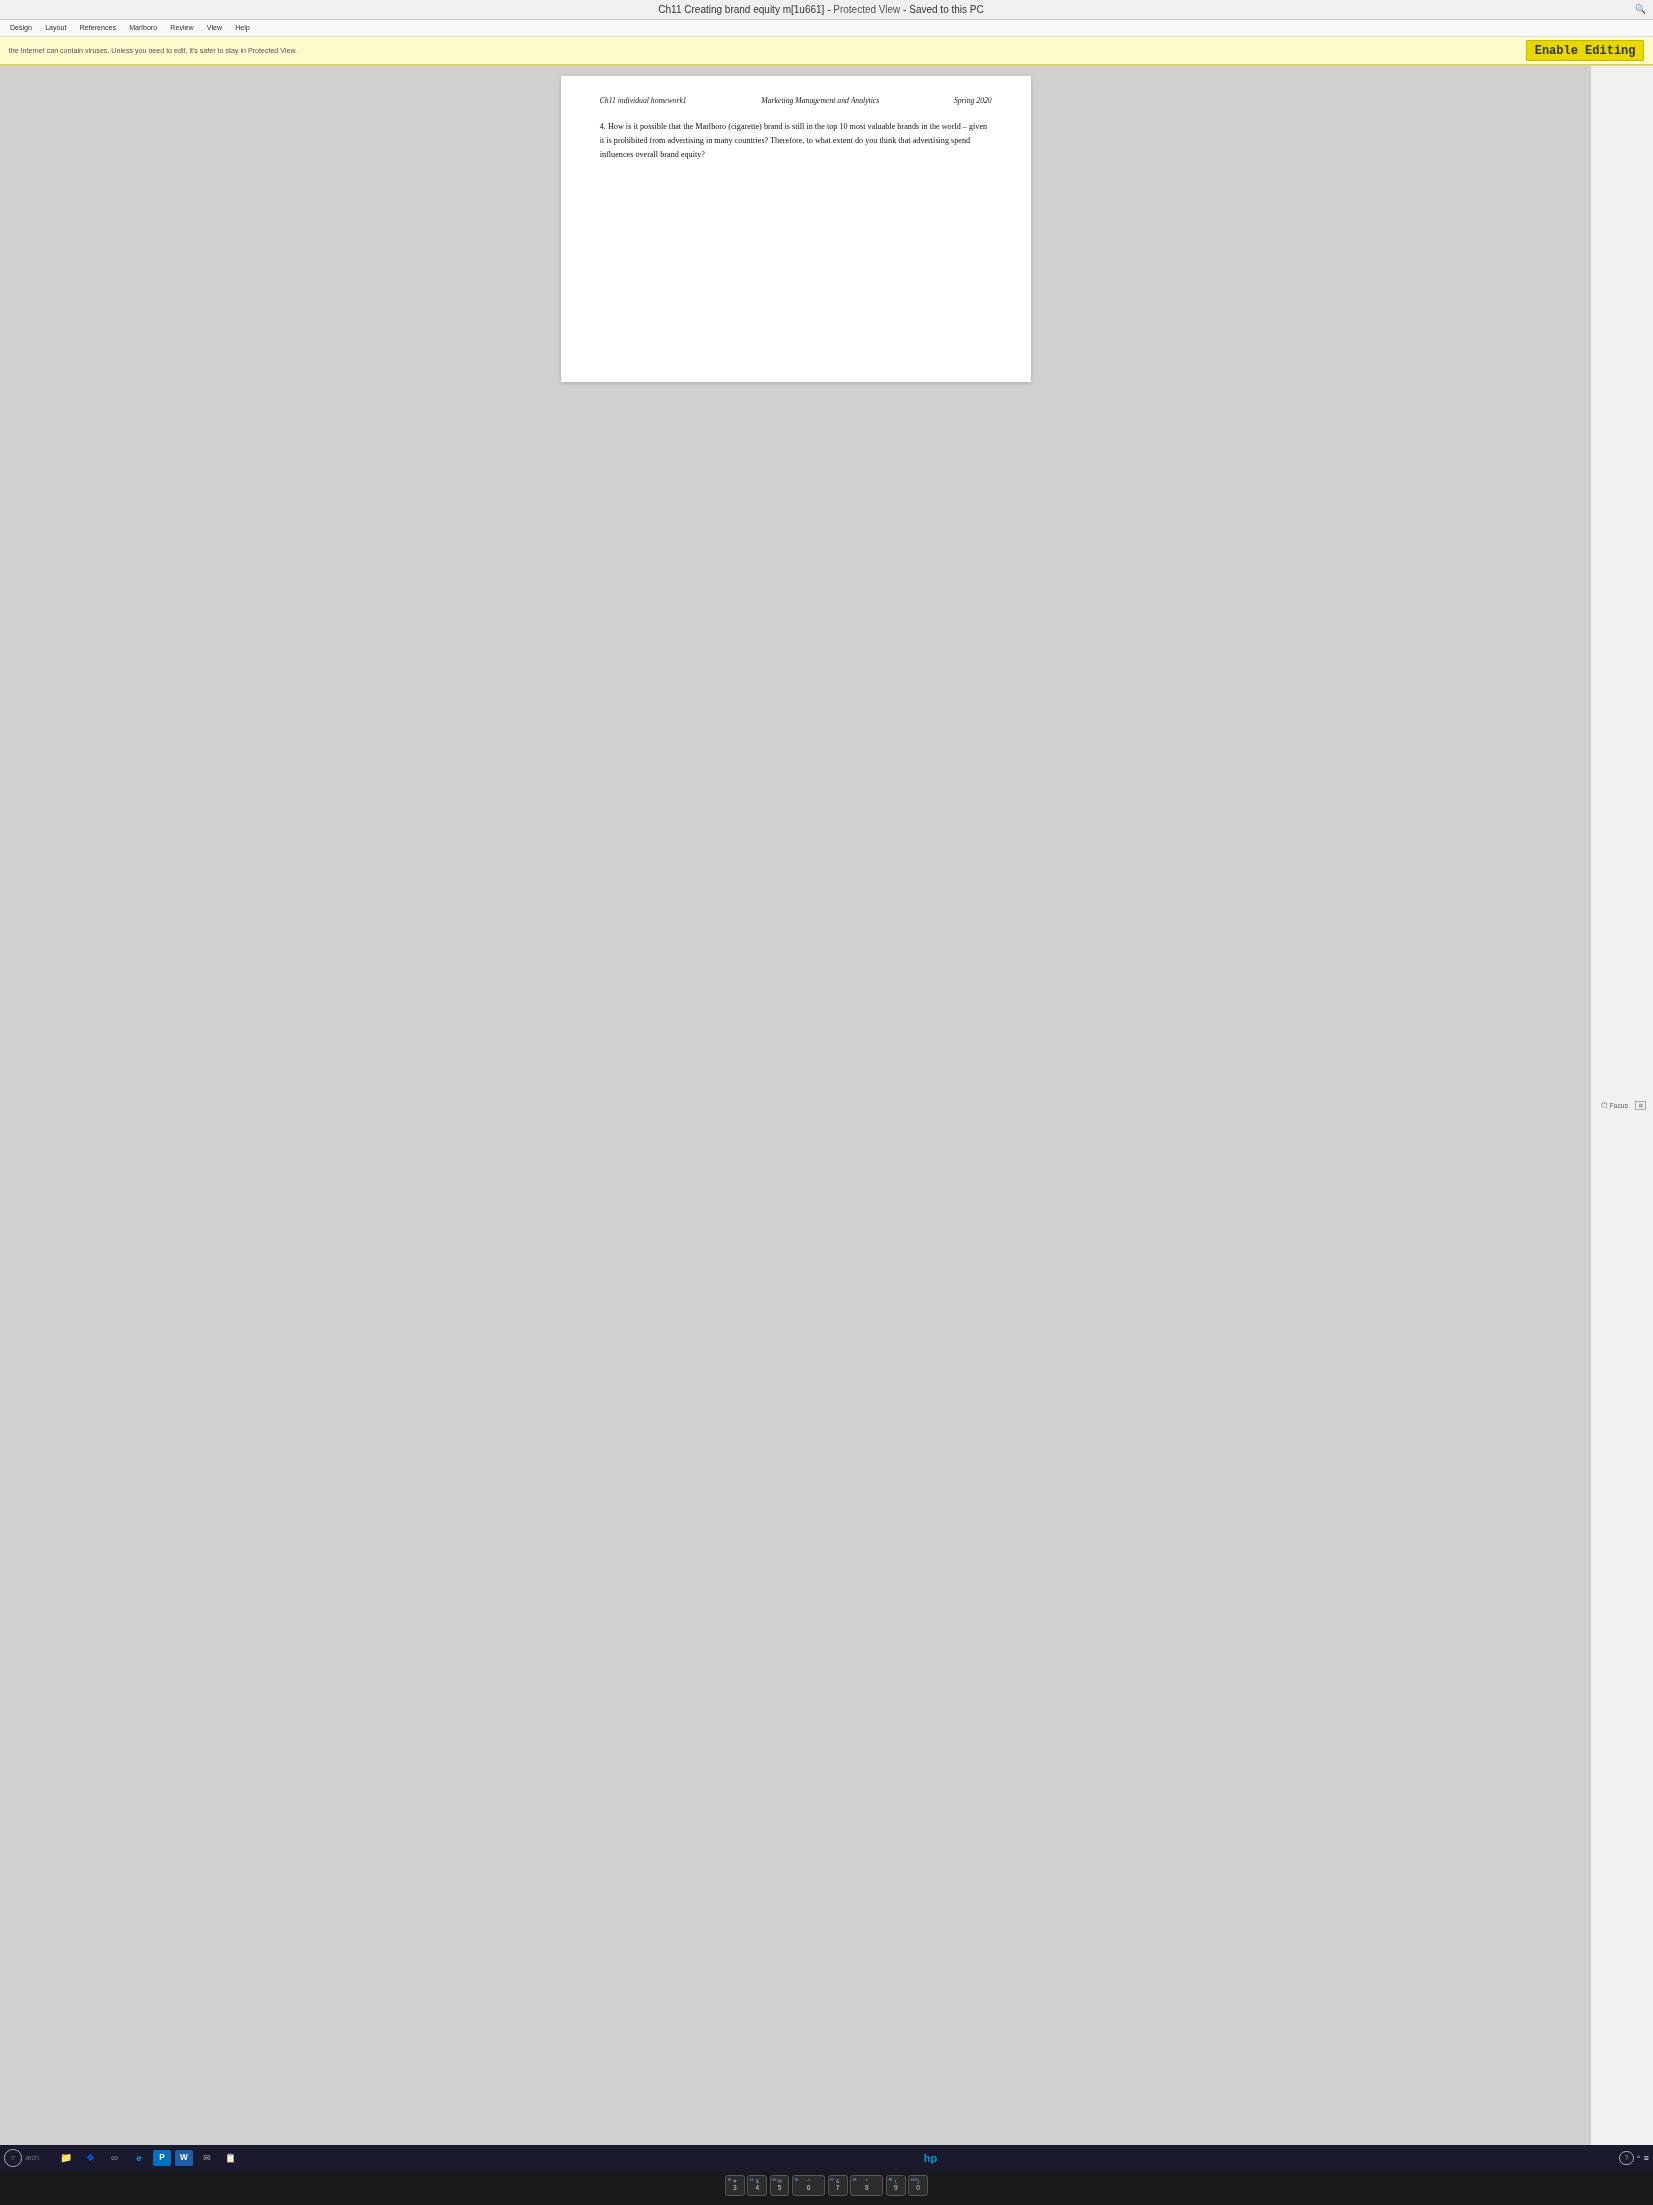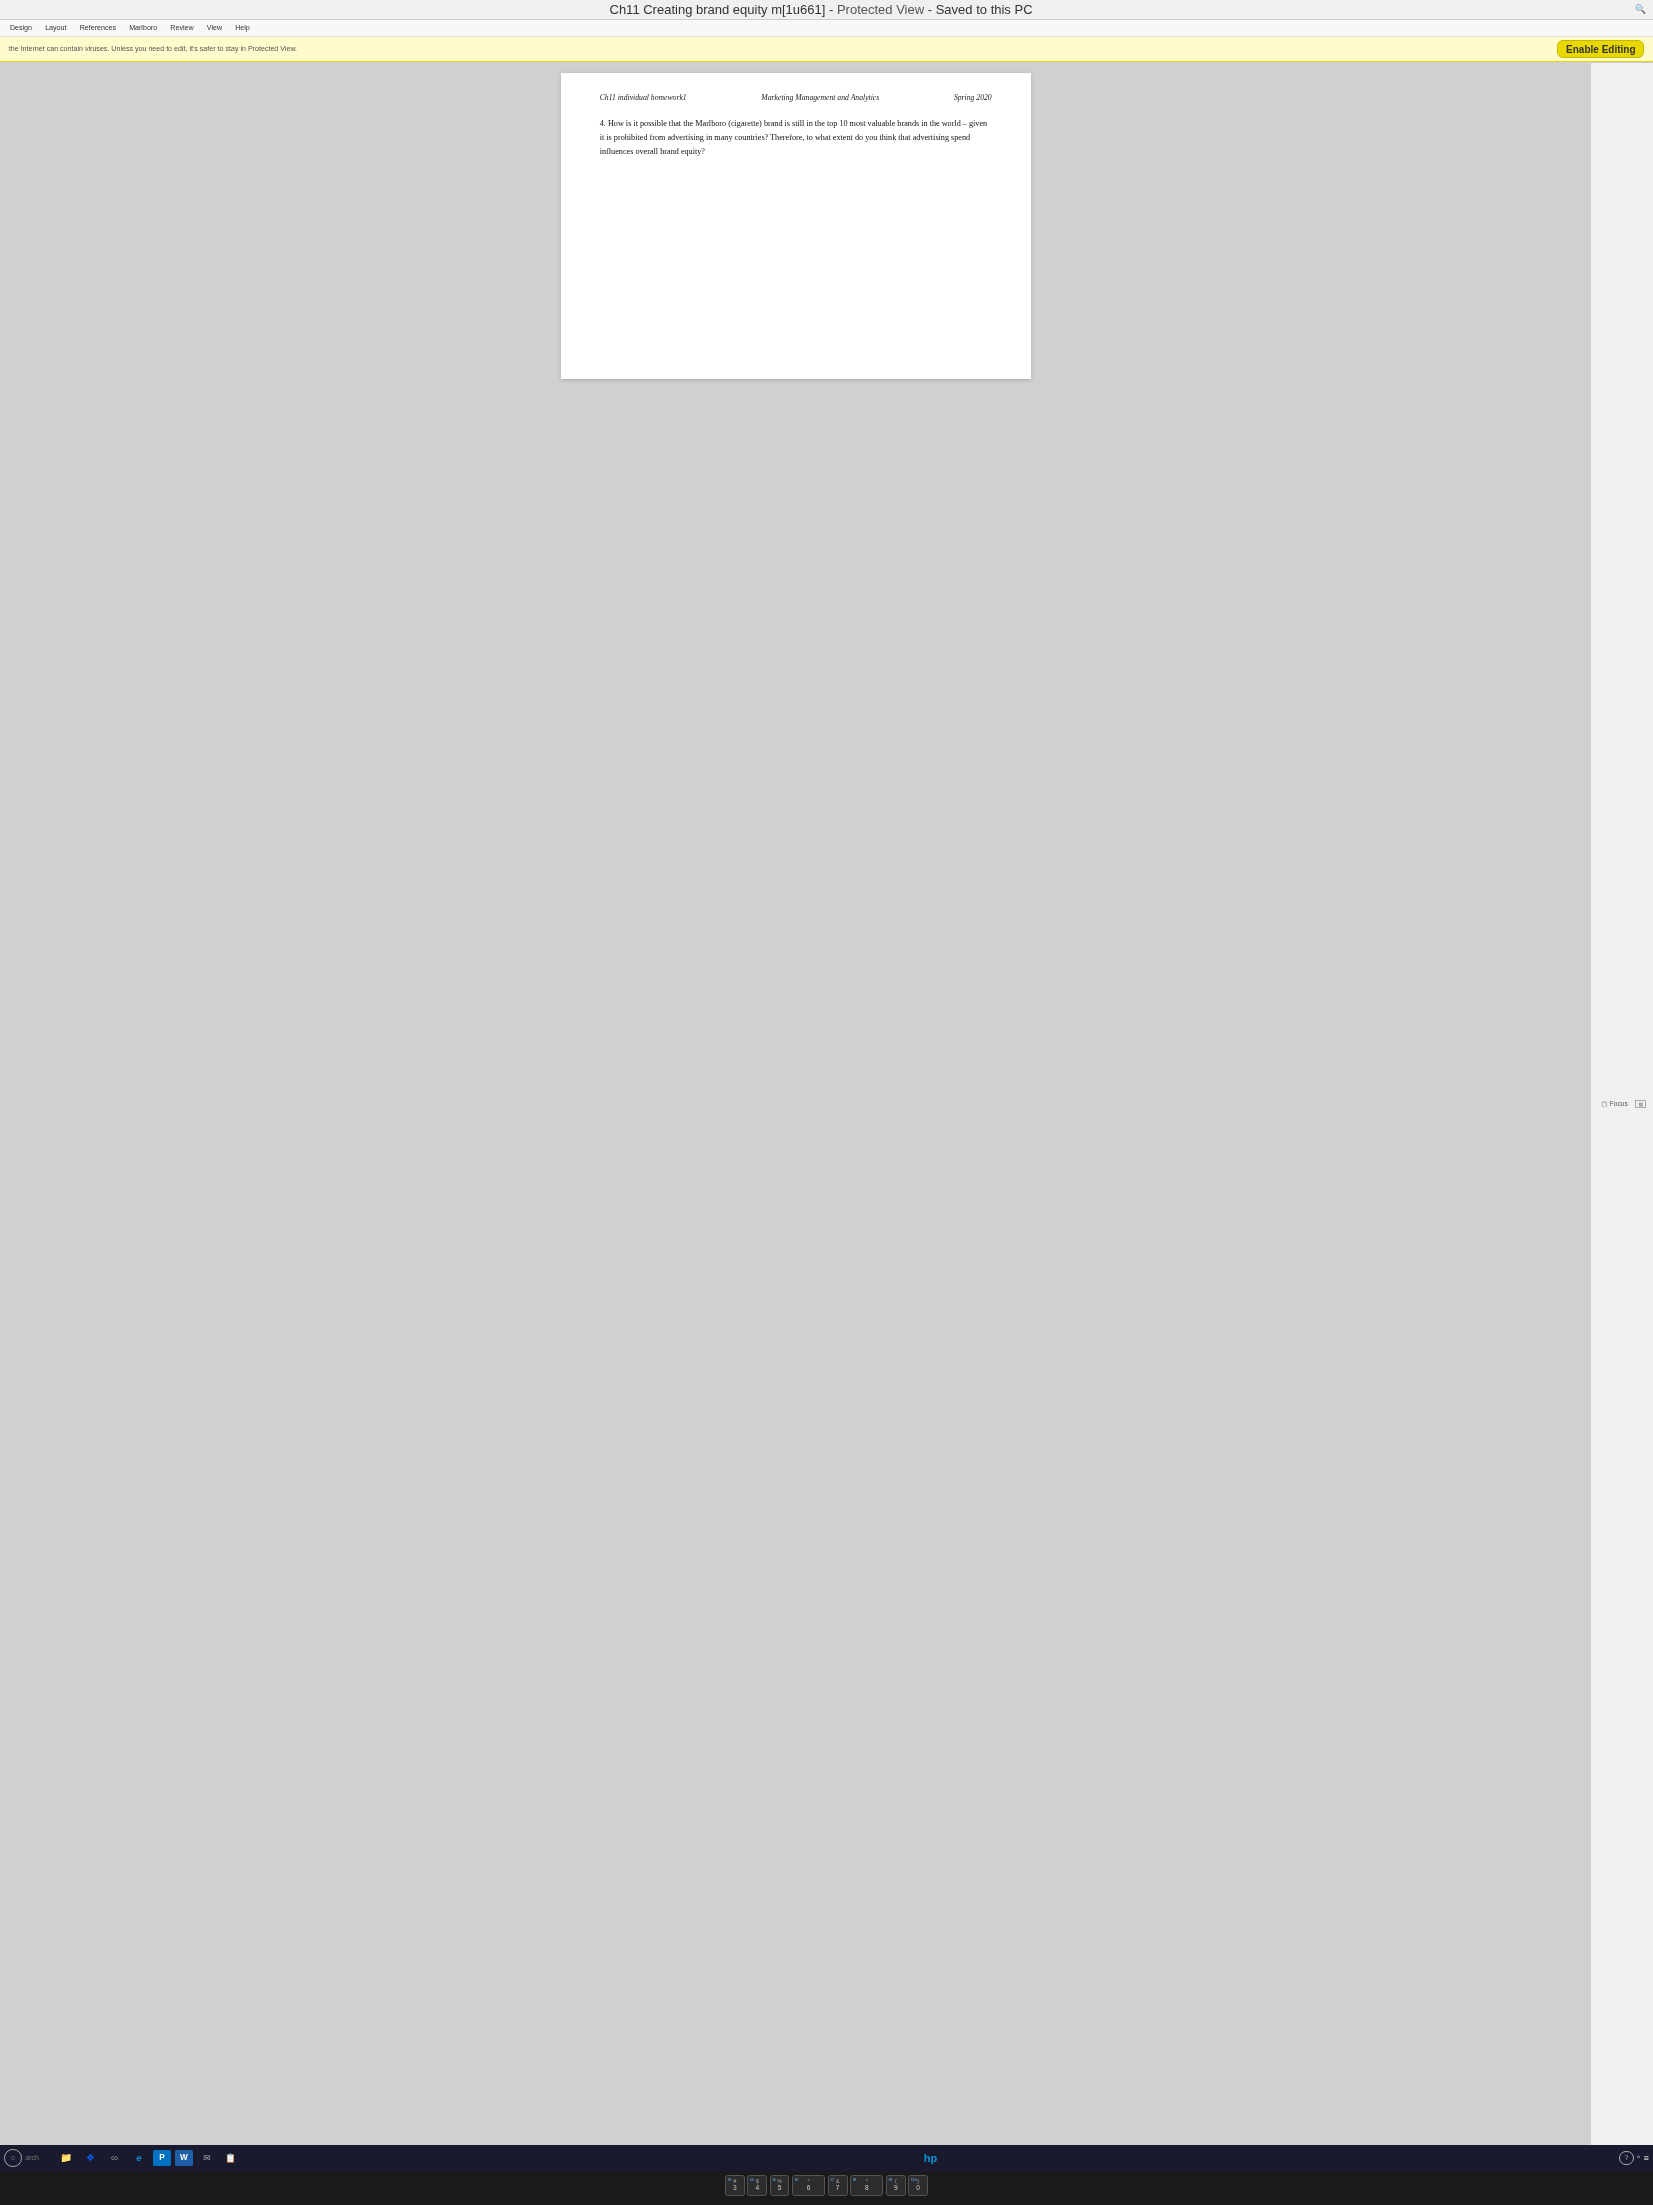--- a/index.html
+++ b/index.html
@@ -20,21 +20,21 @@
       align-items: center;
       padding: 2.2px 6.6px;
       font-size: 7.1px;
       color: #333;
       height: 19.7px;
       border-bottom: 0.5px solid #ccc;
     }
     .title-bar-text {
       flex: 1;
       text-align: center;
-      font-size: 13px;
+      font-size: 10px;
       color: #333;
     }
     .title-bar-text .protected-view-label {
       color: #555;
     }
 
     
     .menu-bar {
       background: #f8f8f8;
       display: flex;
@@ -63,26 +63,27 @@
       color: #555;
       gap: 16px;
     }
     .protected-bar-text {
       flex: 1;
     }
     .enable-editing-btn {
       background: #e8d800;
       border: 0.5px solid #c8b800;
       padding: 2.2px 7.7px;
-      font-size: 10px;
+      font-size: 12px;
       font-weight: 600;
       color: #333;
       cursor: pointer;
-      border-radius: 6px;
+      border-radius: 1px;
       white-space: nowrap;
+      font-family: Liberation Mono, monospace;
     }
 
     
     .page {
       background: #fff;
       width: 470px;
       max-width: 95%;
       min-height: 306px;
       padding: 19.7px 39px 19.7px 39px;
       box-shadow: 0 1.1px 4.4px rgba(0,0,0,0.18);

